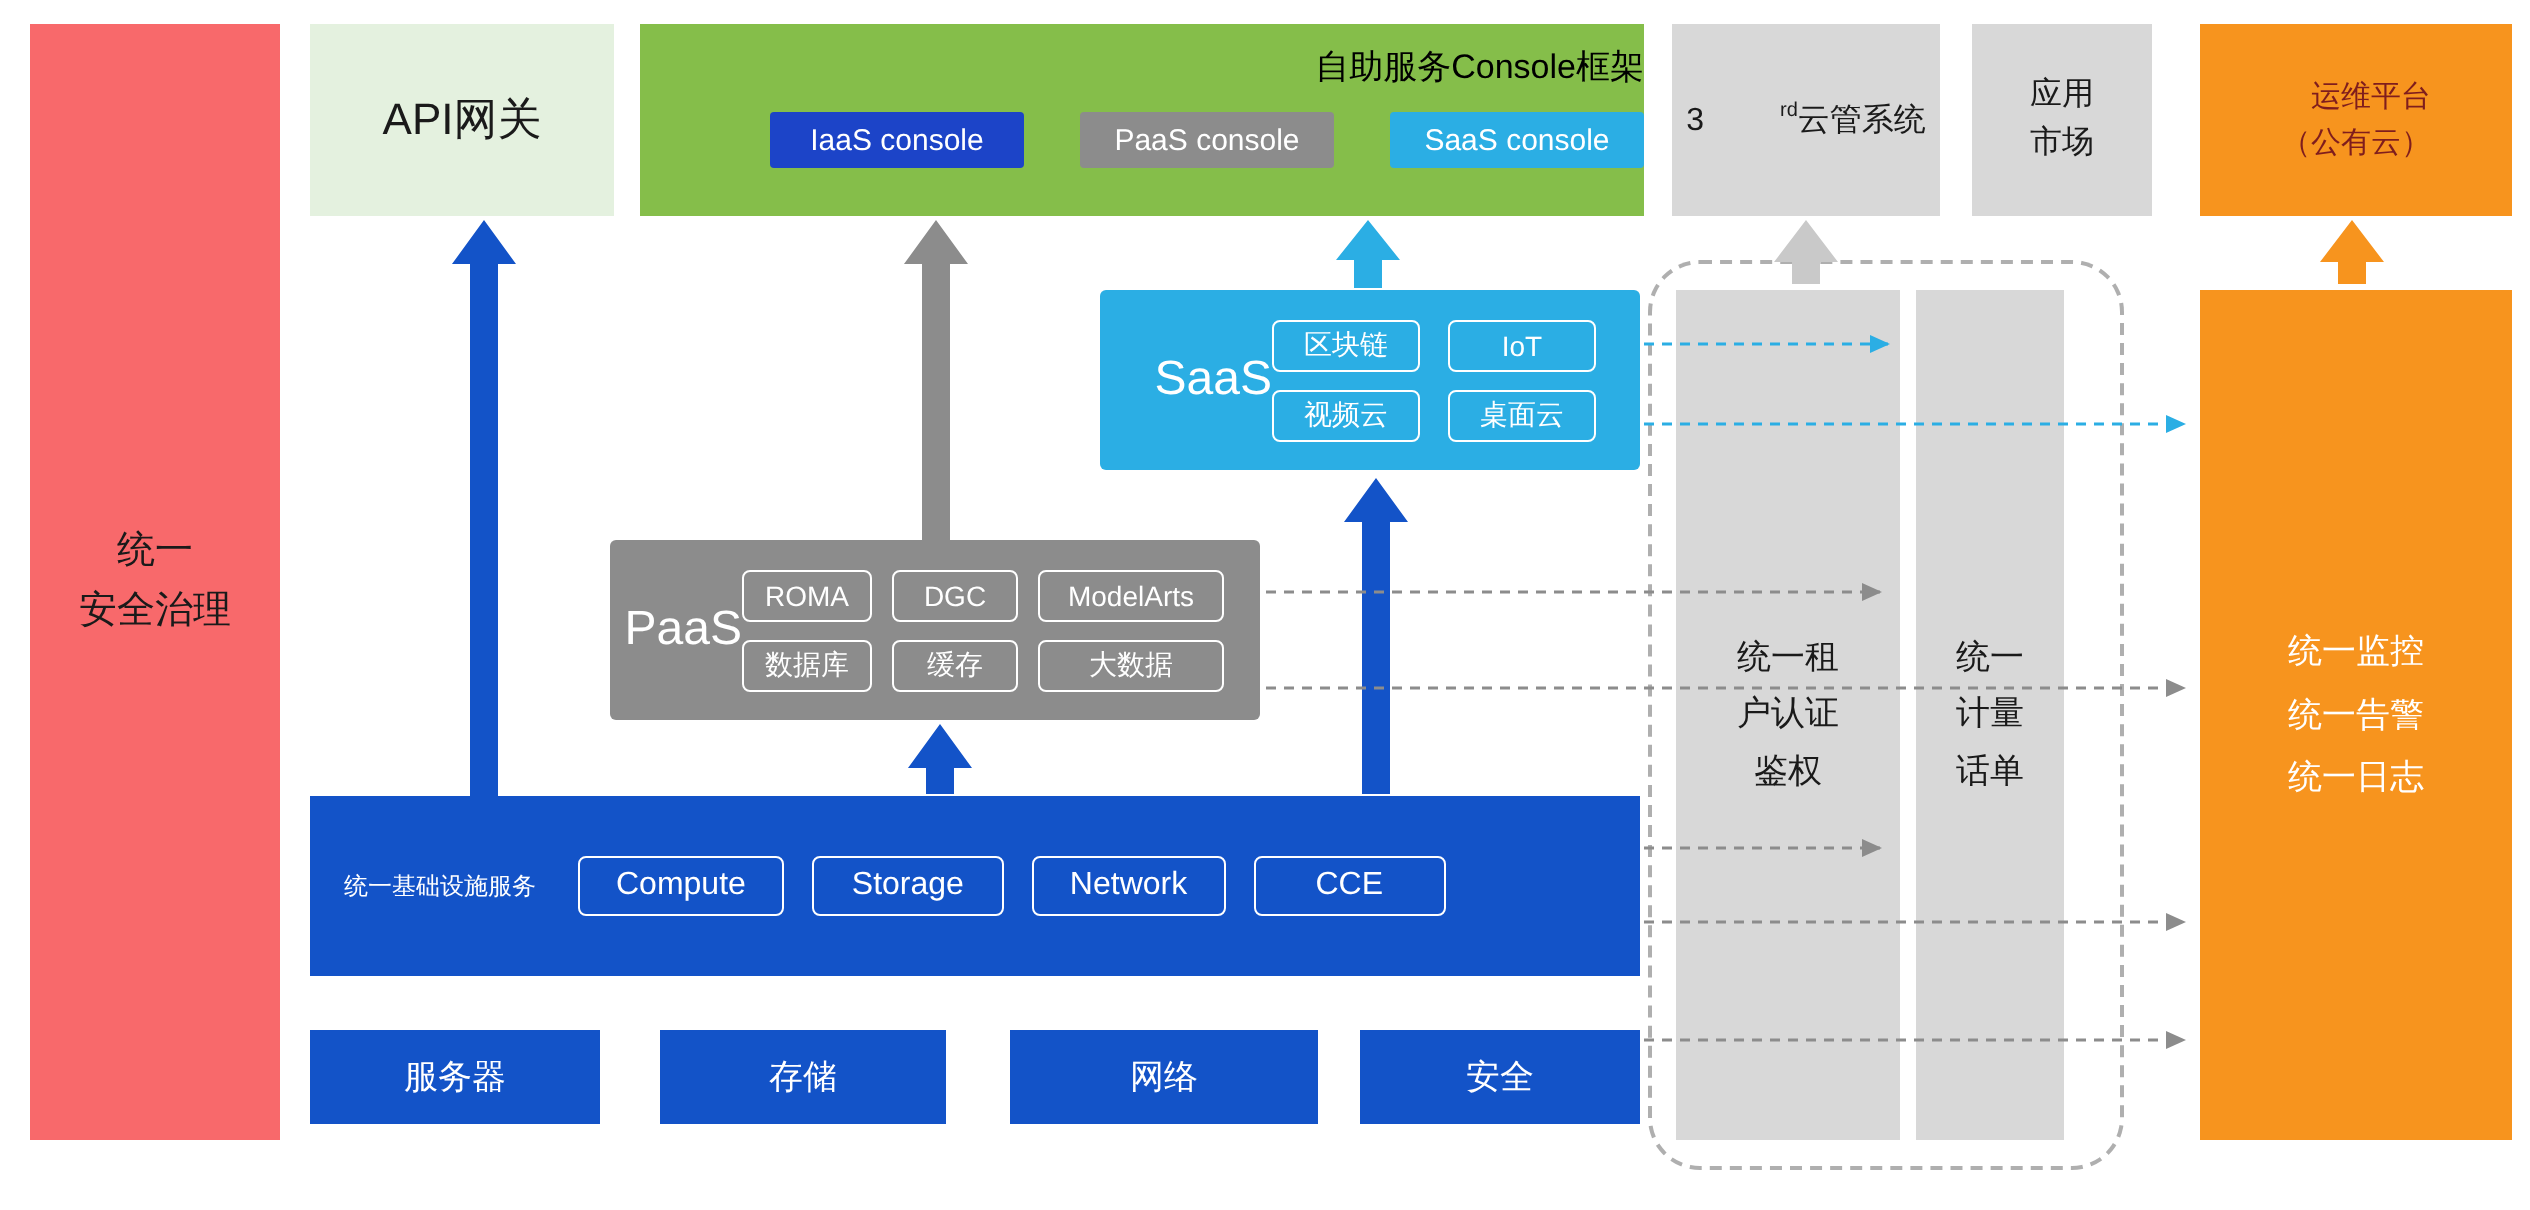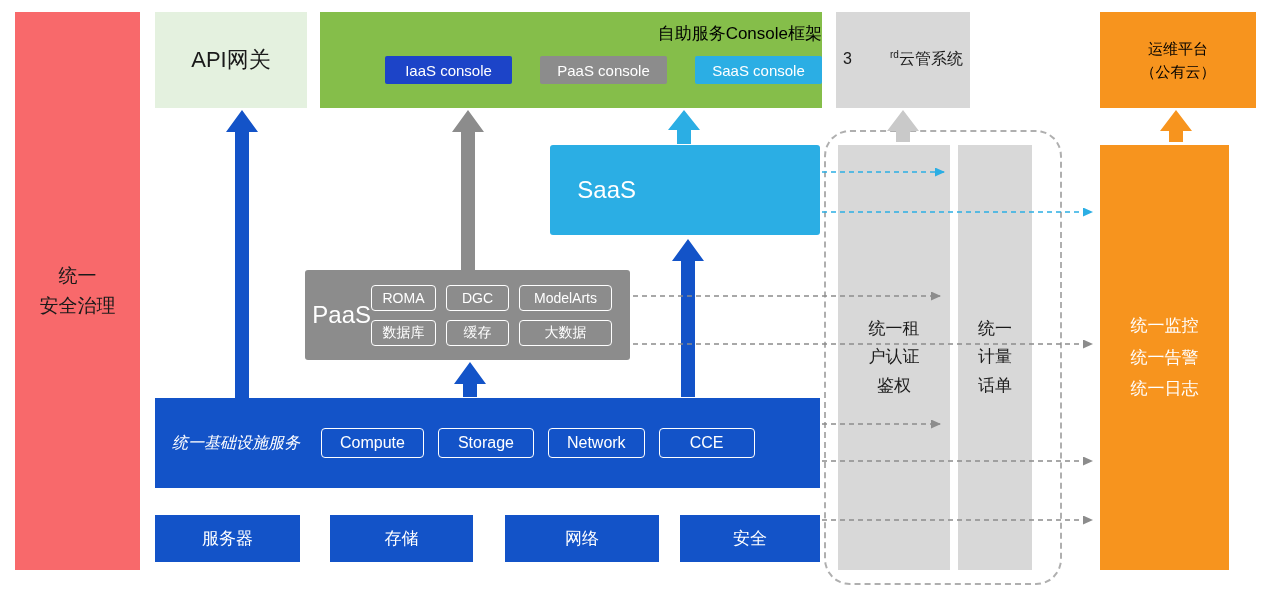--- a/index.html
+++ b/index.html
@@ -27,49 +27,49 @@
   .console-title{margin-top:10px;font-size:17px;color:#000;}
   .console-row{display:flex;gap:28px;margin-top:11px;}
   .chip{width:127px;height:28px;display:flex;align-items:center;justify-content:center;color:#fff;font-size:15px;border-radius:2px;}
   .chip-iaas{background:var(--iaas-blue);}
   .chip-paas{background:var(--gray);}
   .chip-saas{background:var(--cyan);}
 
   .third-party{left:836px;top:12px;width:134px;height:96px;background:var(--lgray);font-size:16px;}
   .third-party sup{font-size:10px;vertical-align:super;margin-left:38px;}
   .app-market{left:986px;top:12px;width:90px;height:96px;background:var(--lgray);font-size:16px;line-height:1.5;}
-  .om-platform{left:1100px;top:12px;width:156px;height:96px;background:var(--orange);color:#000000;font-size:15px;line-height:1.55;}
+  .om-platform{left:1100px;top:12px;width:156px;height:96px;background:var(--orange);color:#7f1d1d;font-size:15px;line-height:1.55;text-align:right;}
 
   .saas-box{position:absolute;left:550px;top:145px;width:270px;height:90px;background:var(--cyan);border-radius:3px;display:flex;align-items:center;}
   .layer-label{color:#fff;font-size:24px;text-align:right;}
   .saas-box .layer-label{width:86px;}
   .saas-items{display:grid;grid-template-columns:74px 74px;gap:9px 14px;}
 
   .paas-box{position:absolute;left:305px;top:270px;width:325px;height:90px;background:var(--gray);border-radius:3px;display:flex;align-items:center;}
   .paas-box .layer-label{width:66px;}
   .paas-items{display:grid;grid-template-columns:65px 63px 93px;gap:9px 10px;}
 
   .item{border:1.5px solid #fff;border-radius:4px;color:#fff;font-size:14px;height:26px;display:flex;align-items:center;justify-content:center;background:transparent;}
 
   .infra-box{position:absolute;left:155px;top:398px;width:665px;height:90px;background:var(--blue);display:flex;align-items:center;}
-  .infra-label{color:#fff;font-size:16px;margin-left:17px;font-style:italic;}
+  .infra-label{color:#fff;font-size:12px;margin-left:17px;}
   .infra-items{display:flex;gap:14px;margin-left:21px;}
   .infra-item{height:30px;min-width:96px;padding:0 18px;font-size:16px;}
 
   .res{top:515px;height:47px;background:var(--blue);color:#fff;font-size:17px;}
   .res0{left:155px;width:145px;}
   .res1{left:330px;width:143px;}
   .res2{left:505px;width:154px;}
   .res3{left:680px;width:140px;}
 
   .dashed-wrap{position:absolute;left:824px;top:130px;width:238px;height:455px;border:2px dashed #AFAFAF;border-radius:26px;}
   .vbar{background:var(--lgray);color:var(--ink);font-size:17px;line-height:1.65;}
   .auth-bar{left:838px;top:145px;width:112px;height:425px;}
   .meter-bar{left:958px;top:145px;width:74px;height:425px;}
-  .monitoring{left:1100px;top:145px;width:129px;height:425px;background:var(--orange);color:#fff;font-size:17px;line-height:1.85;}
+  .monitoring{left:1100px;top:145px;width:156px;height:425px;background:var(--orange);color:#fff;font-size:17px;line-height:1.85;}
 
   .arrows{position:absolute;left:0;top:0;width:1265px;height:605px;pointer-events:none;}
 </style>
 </head>
 <body>
 
 <div id="canvas">
 
   <div class="box security">
     <span class="pre">统一
@@ -92,28 +92,38 @@
       <div class="chip chip-saas">
         <span>SaaS console</span>
       </div>
     </div>
   </div>
 
   <div class="box third-party">
     <span><span>3</span><sup>rd</sup><span>云管系统</span></span>
   </div>
 
+  <div class="box app-market">
+    <span class="pre">应用
+市场</span>
+  </div>
 
   <div class="box om-platform">
     <span class="pre">运维平台
 （公有云）</span>
   </div>
 
   <div class="saas-box">
     <div class="layer-label">SaaS</div>
+    <div class="saas-items">
+      <div class="item">区块链</div>
+      <div class="item">IoT</div>
+      <div class="item">视频云</div>
+      <div class="item">桌面云</div>
+    </div>
   </div>
 
   <div class="paas-box">
     <div class="layer-label">PaaS</div>
     <div class="paas-items">
       <div class="item">ROMA</div>
       <div class="item">DGC</div>
       <div class="item">ModelArts</div>
       <div class="item">数据库</div>
       <div class="item">缓存</div>

